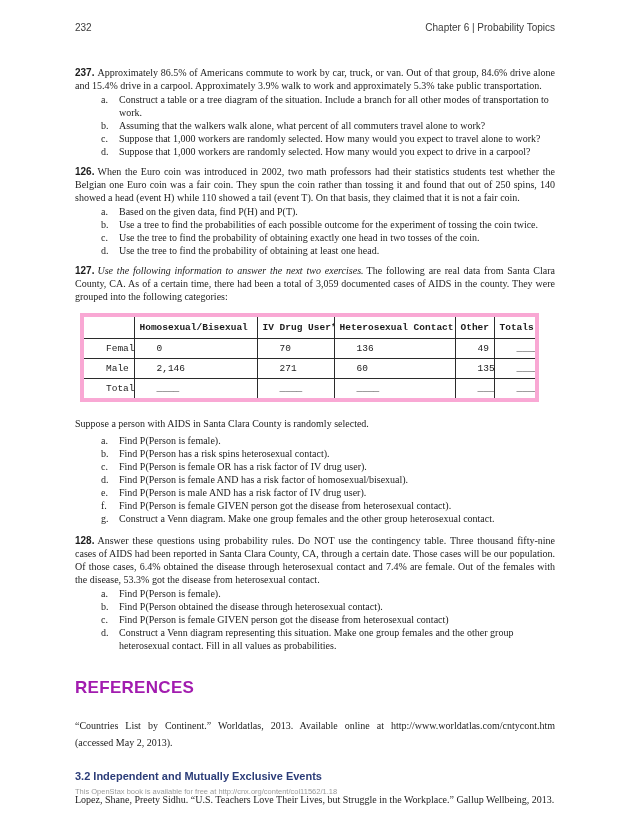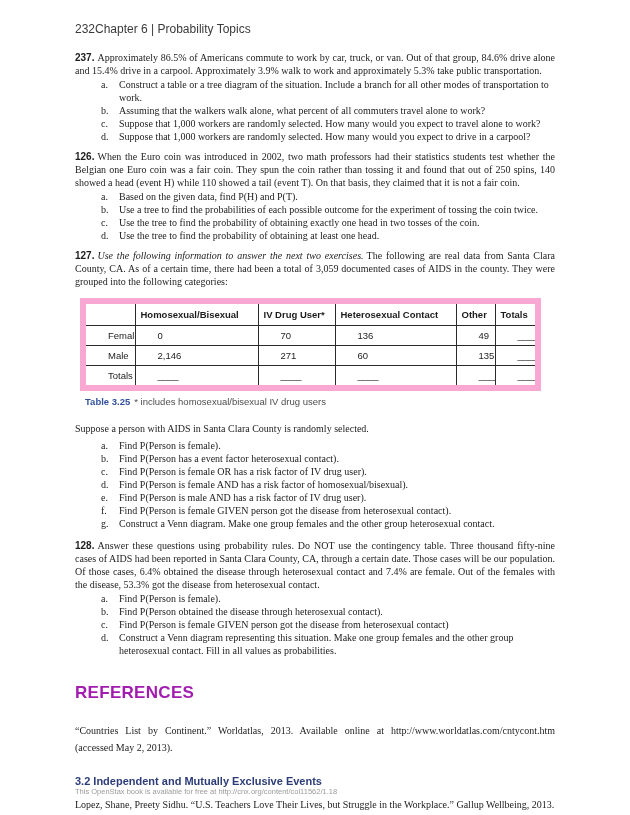--- a/index.html
+++ b/index.html
@@ -7,46 +7,46 @@
   .page {
     position:relative;
     width:630px; height:815px;
     background:#ffffff;
     padding:22px 75px 0 75px;
     overflow:hidden;
     font-family:"Liberation Serif", serif;
     color:#1c1c1c;
   }
   .header-row {
-    display:flex; align-items:baseline;
-    font-family:"Liberation Sans", sans-serif;
-    font-size:12px; color:#3a3a3a;
-    margin-bottom:15px;
+    display:flex; justify-content:space-between; align-items:baseline;
+    font-family:"Liberation Sans", sans-serif;
+    font-size:10px; color:#3a3a3a;
+    margin-bottom:33px;
   }
   .problem { margin-bottom:7px; }
   .pbody {
     font-size:10px; line-height:13px;
     text-align:justify;
   }
   .pnum {
     font-family:"Liberation Sans", sans-serif;
     font-weight:bold; font-size:10px;
     margin-right:3px;
   }
   .intro-italic { font-style:italic; margin-right:3px; }
   .plist { margin-left:26px; margin-top:1px; }
   .pitem { display:flex; font-size:10px; line-height:13px; }
   .plabel { width:18px; flex:none; }
   .ptext { flex:1; }
   .tbl-wrap { margin:10px 0 0 5px; }
   table.data-table {
     border-collapse:collapse; table-layout:fixed;
     width:455px;
-    border:6px solid #f9a8d4;
-    font-family:Liberation Sans, sans-serif;
+    border:4px solid #f9a8d4;
+    font-family:Liberation Mono, monospace;
   }
   table.data-table th, table.data-table td {
     border:1px solid #2b2b2b;
     font-size:9.5px;
     padding:4px 22px;
     text-align:left;
     vertical-align:middle;
     overflow:hidden; white-space:nowrap;
   }
   table.data-table th { font-weight:bold; padding:5px 5px; }
@@ -173,32 +173,31 @@
         <tr>
           <td class="row-label">Totals</td>
           <td>____</td>
           <td>____</td>
           <td>____</td>
           <td>____</td>
           <td>____</td>
         </tr>
       </tbody>
         </table>
-      <div class="tbl-caption"><b class="cap-label">Table 3.25</b><span>* includes homosexual/bisexual IV drug users</span></div>
     </div>
 
     <p class="pbody followup">Suppose a person with AIDS in Santa Clara County is randomly selected.</p>
     <div class="plist" style="margin-top:4px;">
       <div class="pitem">
           <span class="plabel">a.</span>
           <span class="ptext">Find P(Person is female).</span>
         </div>
       <div class="pitem">
           <span class="plabel">b.</span>
-          <span class="ptext">Find P(Person has a event factor heterosexual contact).</span>
+          <span class="ptext">Find P(Person has a risk spins heterosexual contact).</span>
         </div>
       <div class="pitem">
           <span class="plabel">c.</span>
           <span class="ptext">Find P(Person is female OR has a risk factor of IV drug user).</span>
         </div>
       <div class="pitem">
           <span class="plabel">d.</span>
           <span class="ptext">Find P(Person is female AND has a risk factor of homosexual/bisexual).</span>
         </div>
       <div class="pitem">

